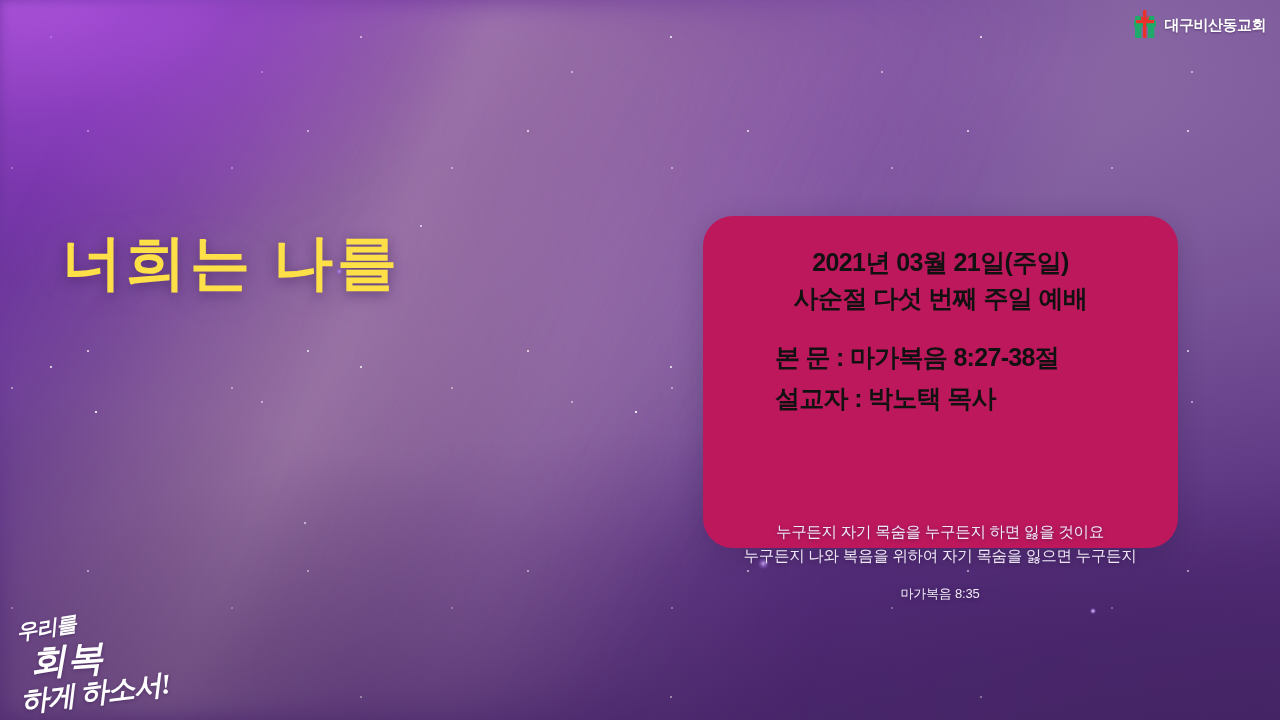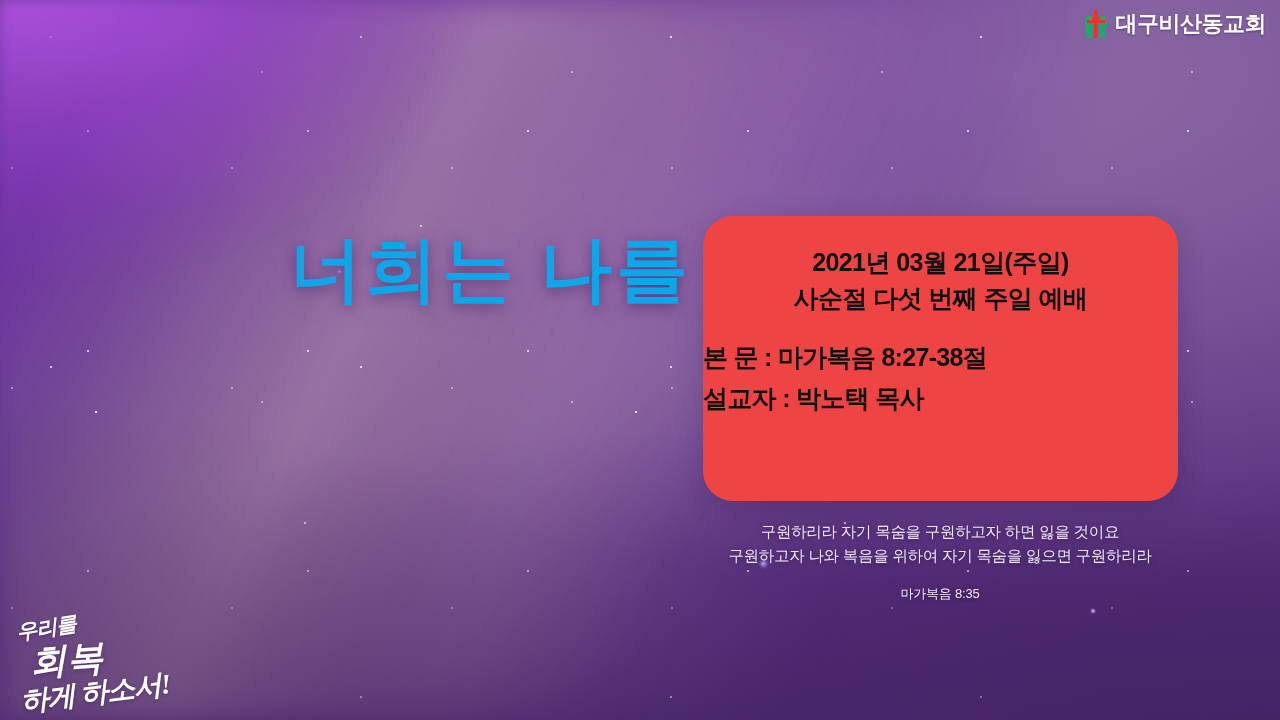--- a/index.html
+++ b/index.html
@@ -116,69 +116,70 @@
     top: 9px;
     right: 14px;
     display: flex;
     align-items: center;
     gap: 7px;
     height: 30px;
   }
   .logo-mark { width: 26px; height: 30px; display: block; }
   .logo-text {
     color: #ffffff;
-    font-size: 22px;
+    font-size: 15px;
     font-weight: 700;
     letter-spacing: -0.5px;
     line-height: 1;
     white-space: nowrap;
     text-shadow: 0 1px 2px rgba(40,16,64,0.45);
   }
 
   
   .title-block {
     position: absolute;
     left: 62px;
     top: 228px;
     width: 630px;
-    text-align: right;
-    color: #0ea5e9;
+    text-align: left;
+    color: #fde047;
     font-family: "Liberation Serif", "DejaVu Serif", serif;
     font-weight: 700;
-    font-size: 72px;
+    font-size: 60px;
     line-height: 1.18;
     letter-spacing: 4px;
     text-shadow: 0 3px 14px rgba(46,20,72,0.55), 0 0 34px rgba(160,110,200,0.30);
   }
   .title-line { display: block; white-space: nowrap; }
 
   
   .info-card {
     position: absolute;
     left: 703px;
     top: 216px;
     width: 475px;
-    height: 285px;
-    background: #ef4444;
+    height: 332px;
+    background: #be185d;
     border-radius: 30px;
     box-shadow: 0 6px 26px rgba(38,16,60,0.22);
     color: #121212;
   }
   .card-heading {
     text-align: center;
     padding-top: 29px;
     font-size: 25px;
     font-weight: 700;
     line-height: 1.42;
     letter-spacing: -0.6px;
     color: #111111;
   }
   .card-heading .hl { display: block; white-space: nowrap; }
   .card-rows {
     margin-top: 28px;
+    padding-left: 72px;
   }
   .card-row {
     font-size: 25px;
     font-weight: 700;
     letter-spacing: -0.7px;
     color: #111111;
     line-height: 1.1;
     white-space: nowrap;
   }
   .card-row + .card-row { margin-top: 13px; }
@@ -291,22 +292,22 @@
       <span class="hl">2021년 03월 21일(주일)</span>
       <span class="hl">사순절 다섯 번째 주일 예배</span>
     </div>
     <div class="card-rows">
       <div class="card-row">본    문 : 마가복음 8:27-38절</div>
       <div class="card-row">설교자 : 박노택 목사</div>
     </div>
   </div>
 
   <div class="scripture">
-    <span class="scripture-line">구원하리라 자기 목숨을 구원하고자 하면 잃을 것이요</span>
-    <span class="scripture-line">구원하고자 나와 복음을 위하여 자기 목숨을 잃으면 구원하리라</span>
+    <span class="scripture-line">누구든지 자기 목숨을 누구든지 하면 잃을 것이요</span>
+    <span class="scripture-line">누구든지 나와 복음을 위하여 자기 목숨을 잃으면 누구든지</span>
     <span class="scripture-ref">마가복음 8:35</span>
   </div>
 
   <div class="calligraphy">
     <span class="cal-l1">우리를</span>
     <span class="cal-l2">회복</span>
     <span class="cal-l3">하게 하소서!</span>
   </div>
 
 </div>

